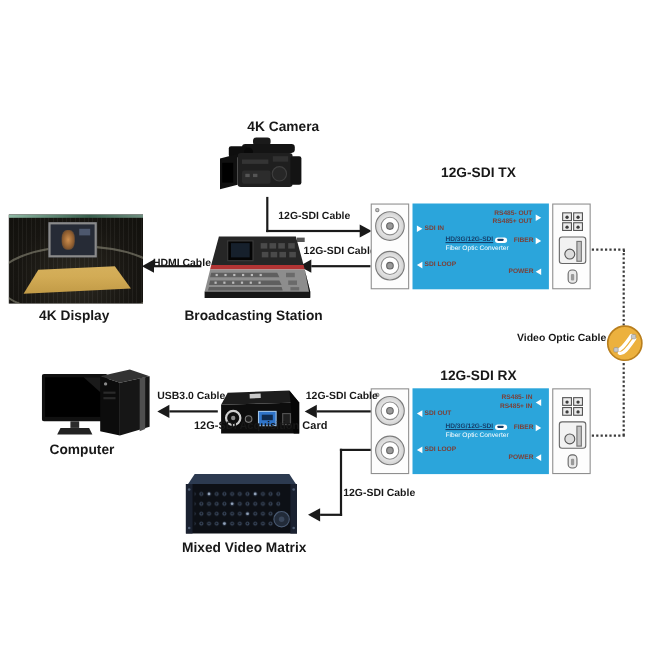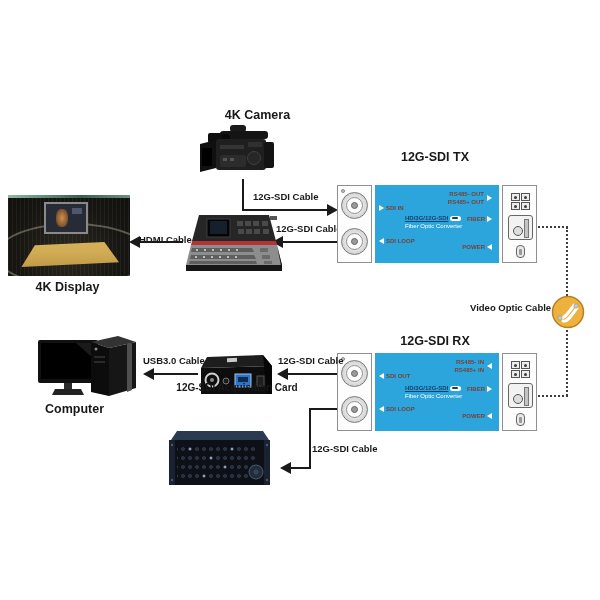--- a/index.html
+++ b/index.html
@@ -140,20 +140,21 @@
         <rect x="53" y="45" width="2" height="2"></rect>
     </g>
     <g fill="#6a6a6a">
         <rect x="78" y="37" width="8" height="4"></rect>
         <rect x="80" y="44" width="8" height="4"></rect>
         <rect x="82" y="50" width="8" height="3"></rect>
       </g>
     <polygon points="4,54 100,54 100,60 4,60" fill="#161616"></polygon>
     <polygon points="94,30 100,54 100,60 95,34" fill="#0f0f0f"></polygon>
   </svg>
+  <div class="lbl fs13 cap" style="left:158px;top:280px;width:145px;">Broadcasting Station</div>
 
   <div class="lbl fs13 cap" style="left:390px;top:150px;width:90px;">12G-SDI TX</div>
   <div class="converter" style="left:337px;top:185px;">
     <div class="panel bnc-panel">
       <span class="screw"></span>
       <div class="bnc" style="top:6px;"></div>
       <div class="bnc" style="top:42px;"></div>
     </div>
     <div class="bluebox">
       <div class="cv-port" style="left:4px;top:20px;">
@@ -327,14 +328,15 @@
     <g fill="#93a2b8">
         <circle cx="24" cy="22" r="1.2"></circle>
         <circle cx="45" cy="31" r="1.2"></circle>
         <circle cx="66" cy="22" r="1.2"></circle>
         <circle cx="38" cy="49" r="1.2"></circle>
         <circle cx="59" cy="40" r="1.2"></circle>
       </g>
     <circle cx="90" cy="45" r="7" fill="#222b39" stroke="#4a5a72"></circle>
     <circle cx="90" cy="45" r="2.5" fill="#39465a"></circle>
   </svg>
+  <div class="lbl fs13 cap" style="left:163px;top:491px;width:118px;">Mixed Video Matrix</div>
 
 </div>
 
 </body></html>

